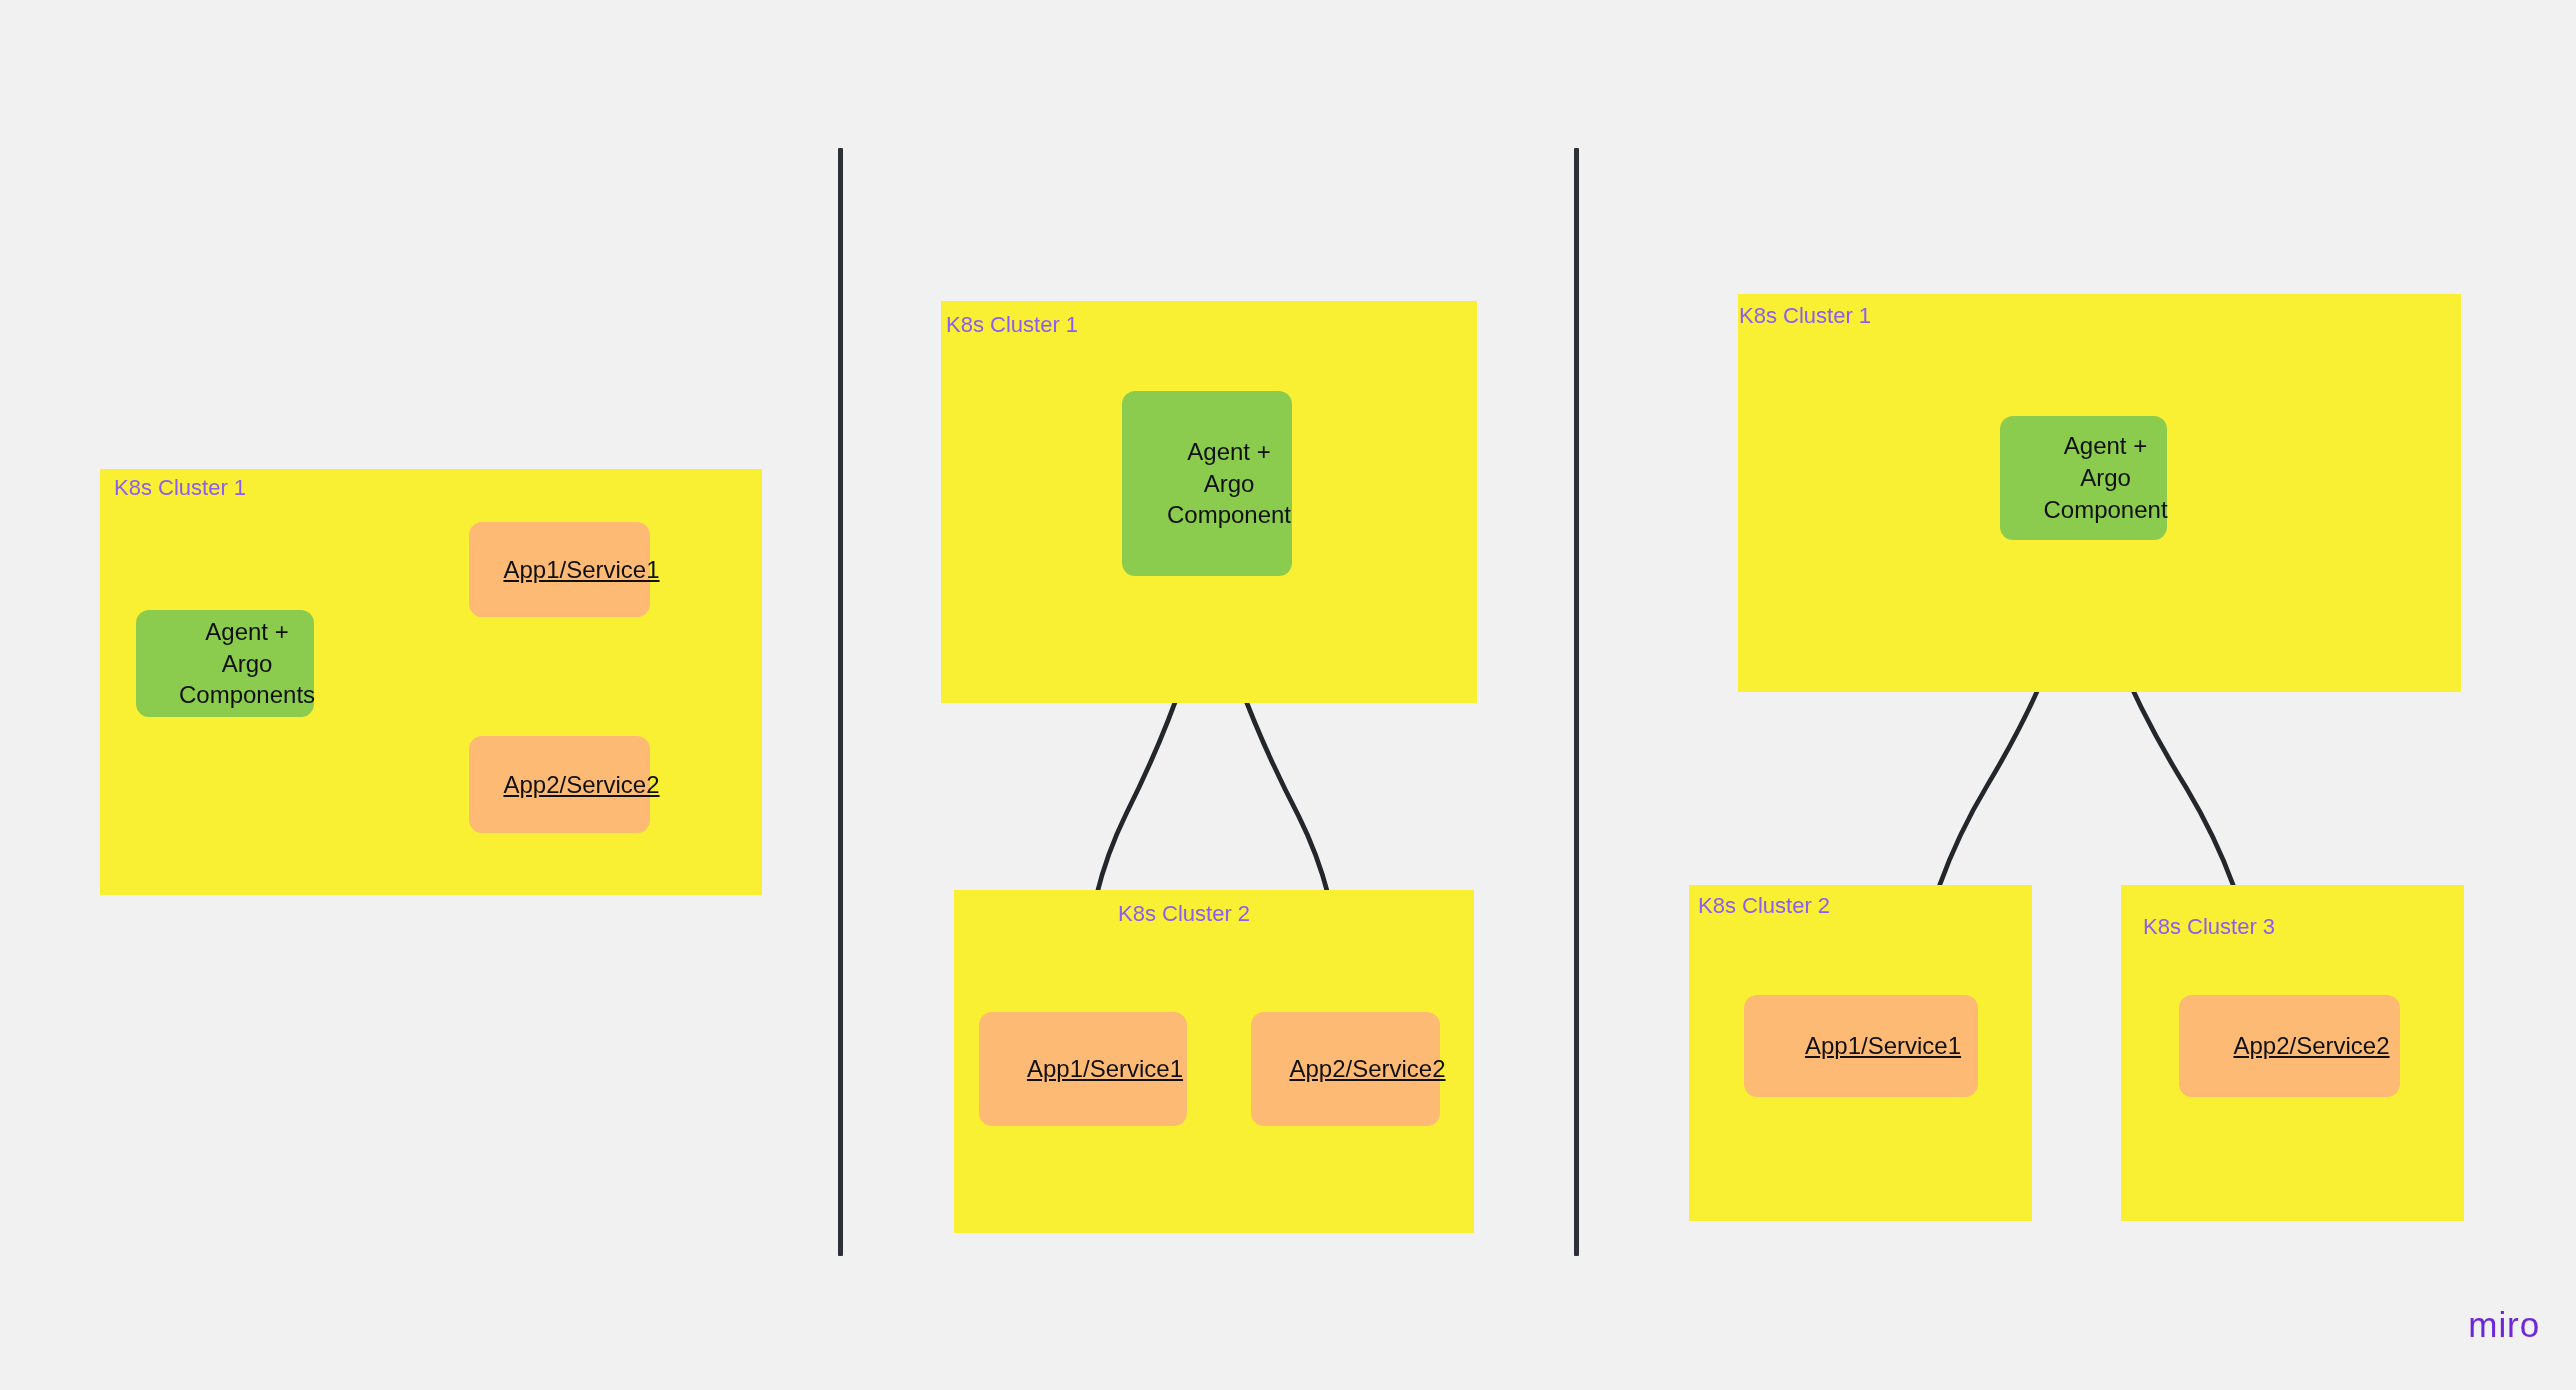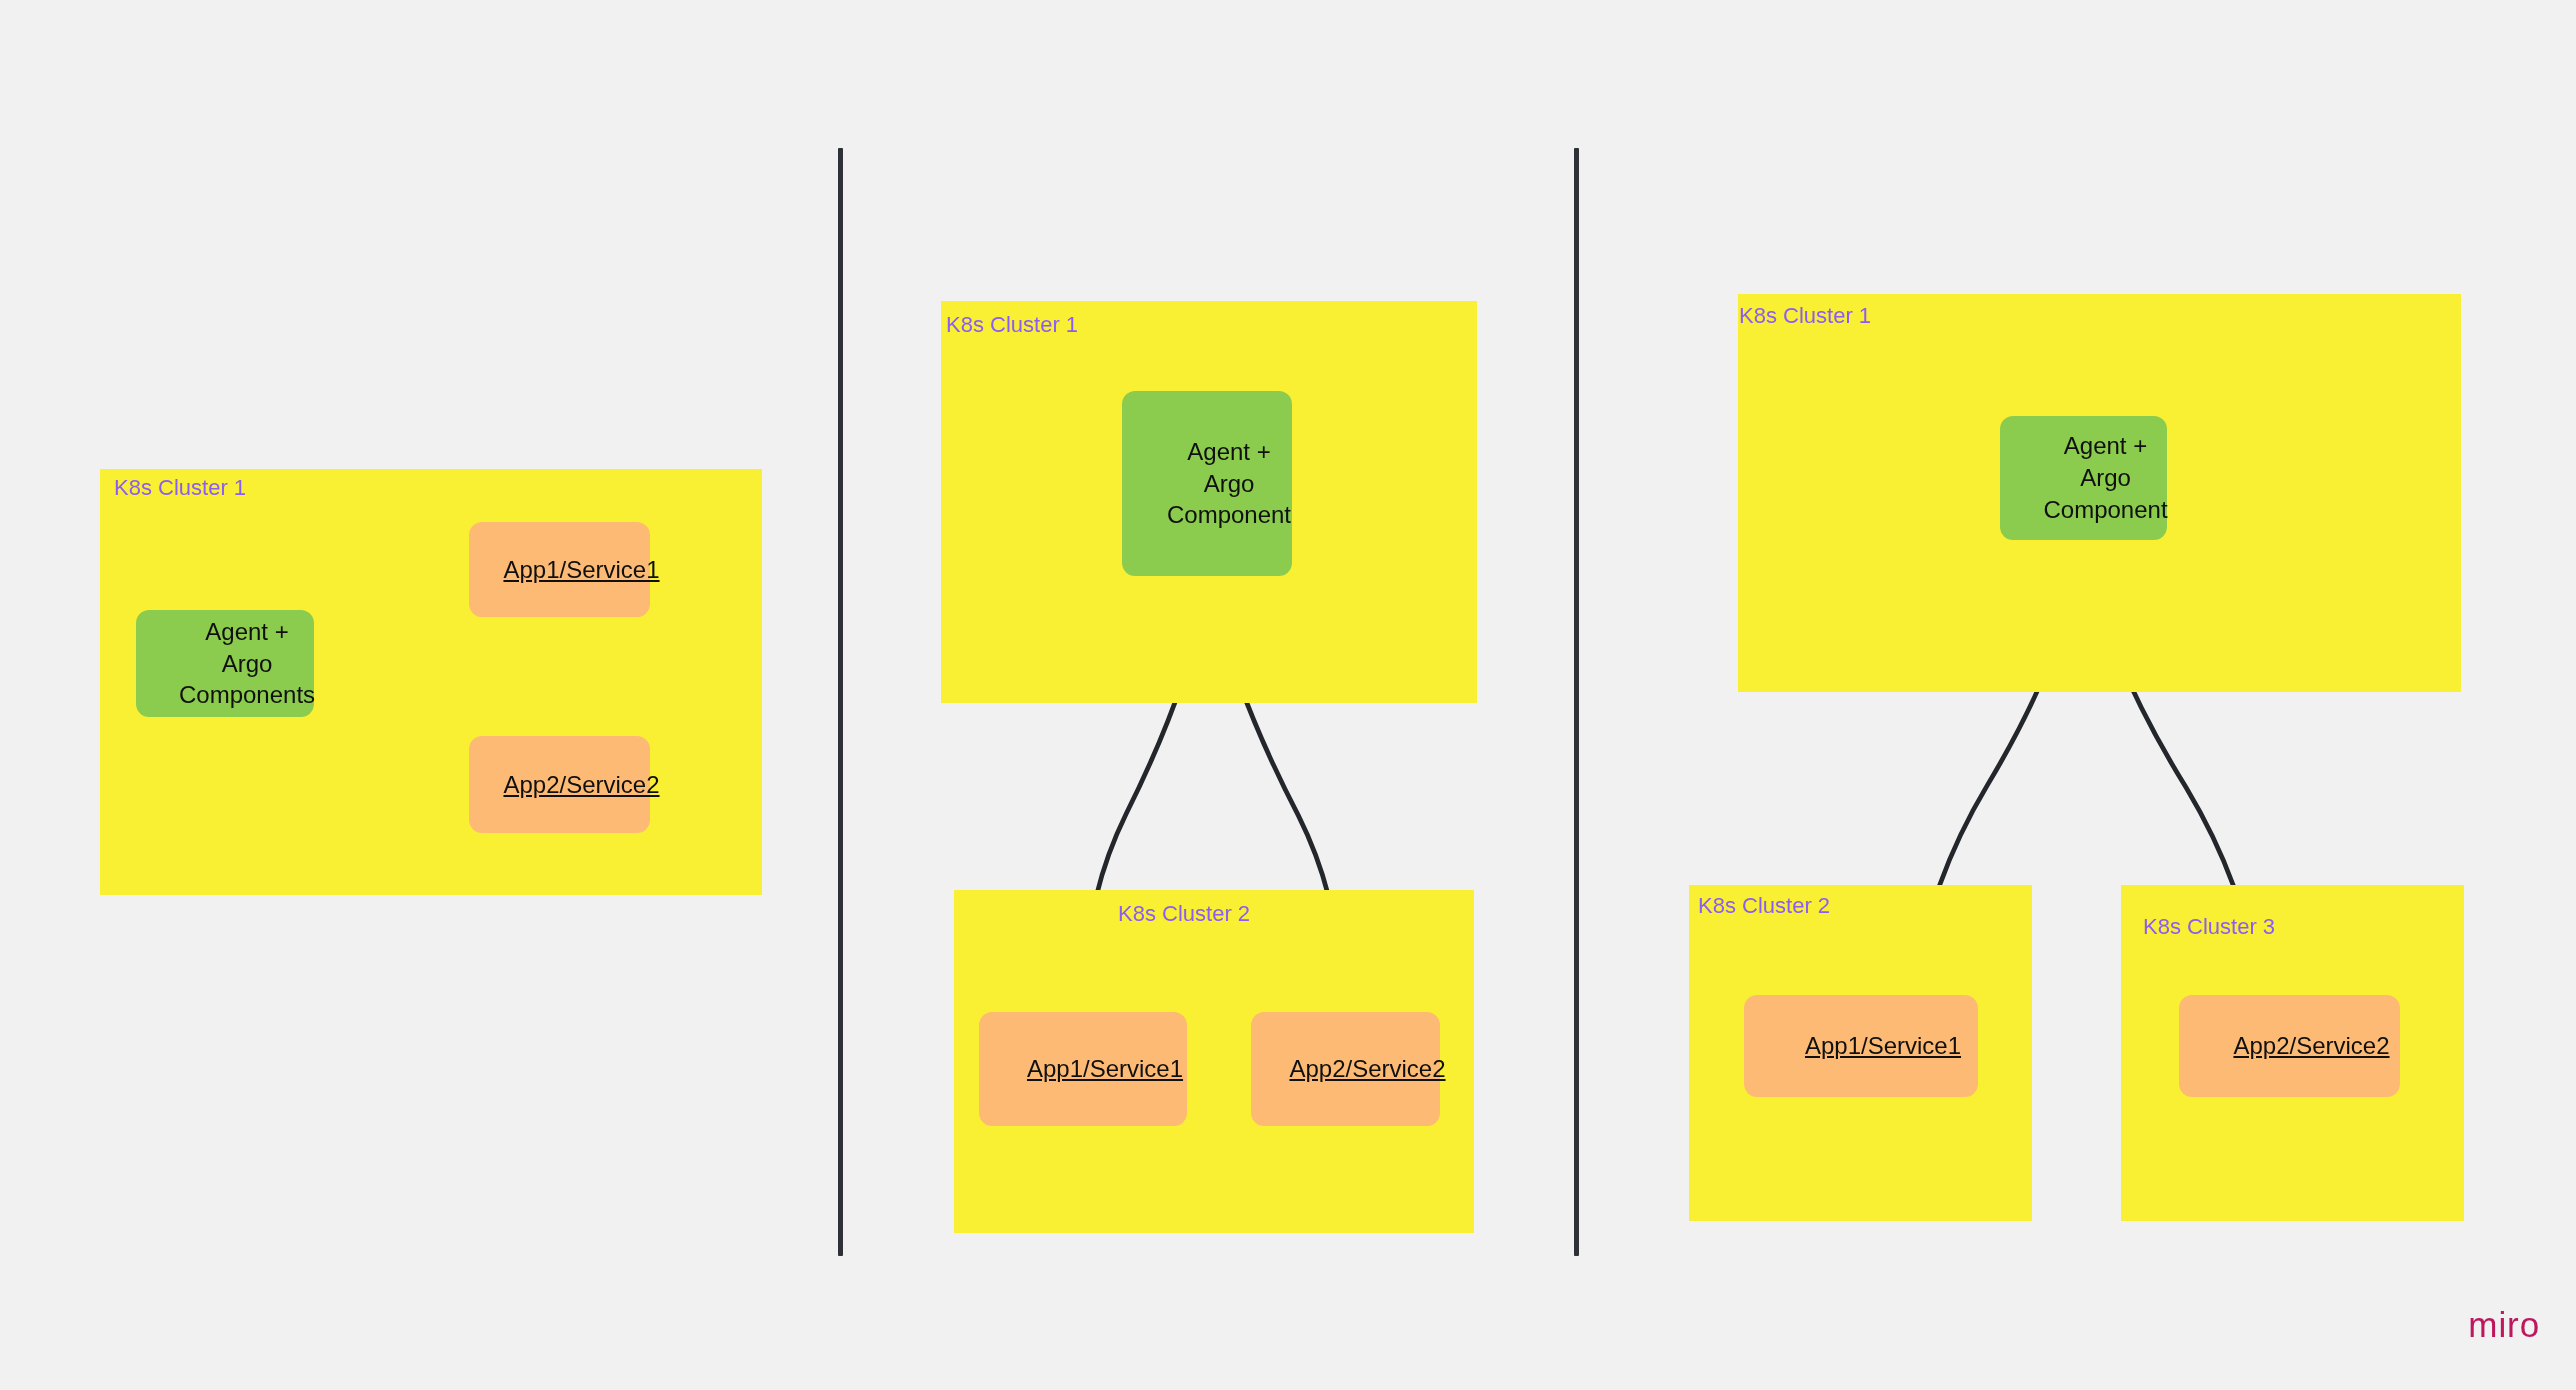--- a/index.html
+++ b/index.html
@@ -97,21 +97,21 @@
     fill: #23272b;
   }
 
   
   #watermark {
     position: absolute;
     right: 36px;
     bottom: 45px;
     font-size: 35px;
     letter-spacing: 0.9px;
-    color: #be185d;
+    color: #6d28d9;
     font-weight: 400;
   }
 </style>
 </head>
 <body>
 
 <div id="canvas">
 
   <svg id="arrows" viewBox="0 0 2722 1469">
 

